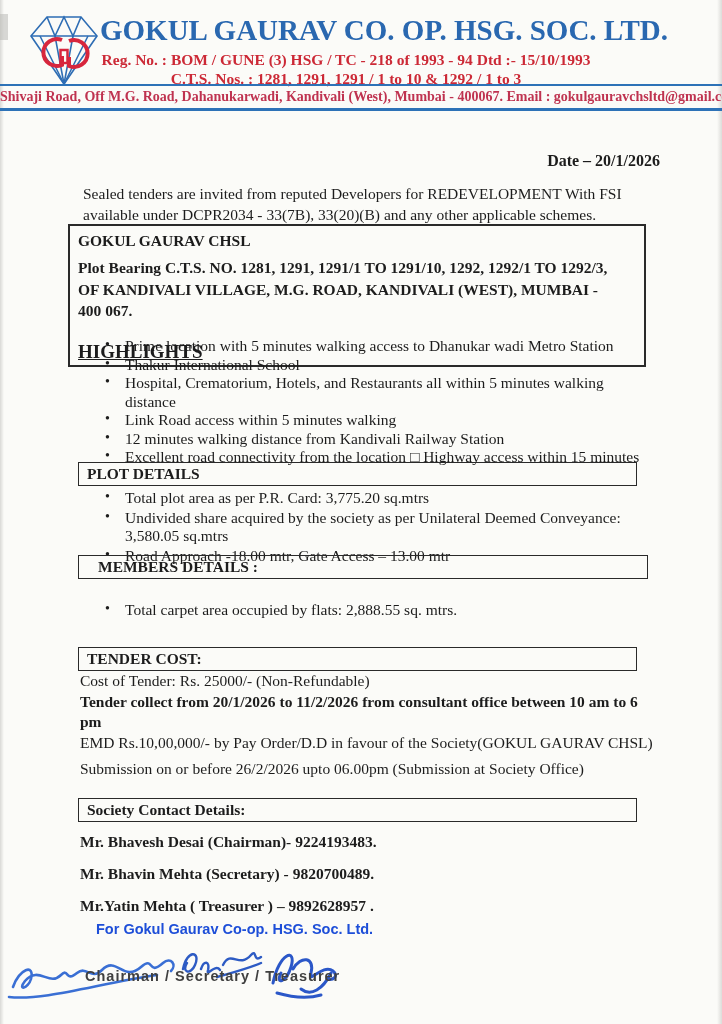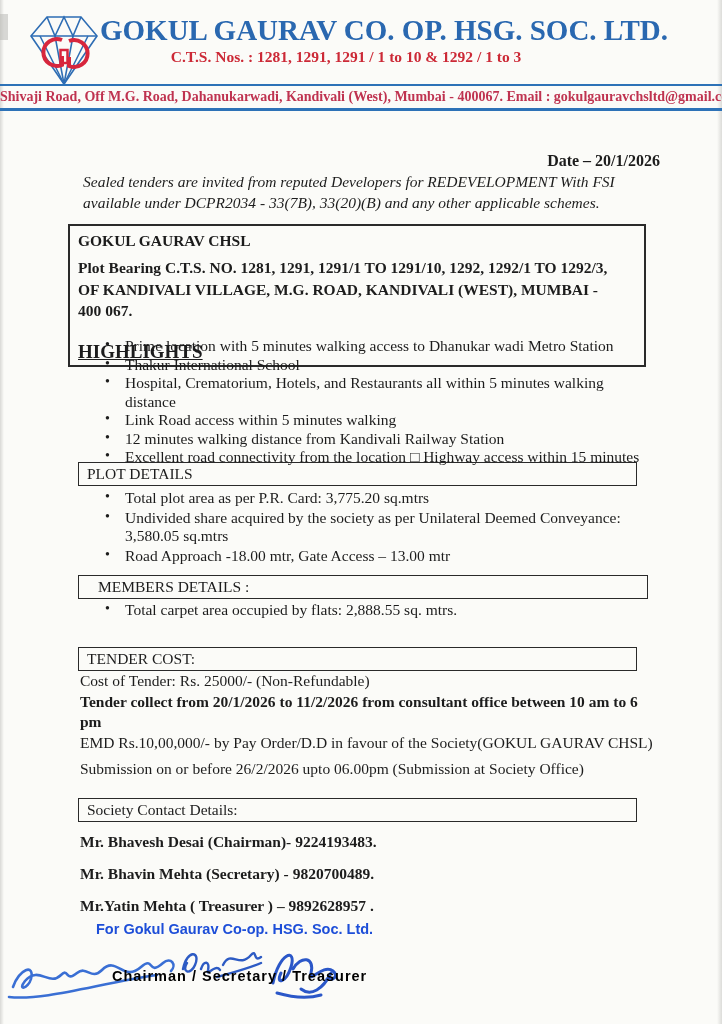--- a/index.html
+++ b/index.html
@@ -34,21 +34,21 @@
   .rule-top{position:absolute;left:0;top:84px;width:722px;border-top:2px solid #2d72b7;}
   .address-line{
     position:absolute;left:0;top:89px;width:722px;
     text-align:center;font-size:14px;font-weight:bold;color:#bf3350;
     white-space:nowrap;
   }
   .rule-bottom{position:absolute;left:0;top:108px;width:722px;border-top:3px solid #2d72b7;}
 
   
   .date-block{position:absolute;top:152px;right:62px;font-size:16px;font-weight:bold;}
-  .intro{position:absolute;left:83px;top:172px;width:548px;font-size:15.5px;line-height:20.5px;font-style:italic;}
+  .intro{position:absolute;left:83px;top:184px;width:548px;font-size:15.5px;line-height:20.5px;}
 
   .big-box{
     position:absolute;left:68px;top:224px;width:541px;
     border:2px solid #2a2a2a;padding:5px 25px 4px 8px;
   }
   .box-society-name{font-size:15.5px;font-weight:bold;line-height:20px;margin-bottom:6px;}
   .box-plot-bearing{font-size:15.5px;font-weight:bold;line-height:21.5px;margin-bottom:20px;}
   .box-highlights-heading{font-size:19px;font-weight:bold;text-decoration:underline;line-height:19px;}
 
   ul.bullets{list-style:none;margin:0;padding:0;}
@@ -61,46 +61,46 @@
   }
   .highlights-list{position:absolute;left:103px;top:337px;width:545px;}
   .plot-list{position:absolute;left:103px;top:489px;width:535px;}
   .plot-list li{margin-bottom:1px;}
   .members-list{position:absolute;left:103px;top:601px;width:535px;}
   .members-list li{margin-bottom:2px;}
 
   .section-box{
     position:absolute;left:78px;width:541px;
     border:1.5px solid #2a2a2a;padding:1px 8px 2px 8px;
-    font-size:15.5px;font-weight:normal;line-height:19px;
+    font-size:15.5px;font-weight:bold;line-height:19px;
     background:transparent;
   }
   .plot-box{top:462px;}
-  .members-box{top:575px;padding-left:19px;}
+  .members-box{top:555px;padding-left:19px;}
   .tender-box{top:647px;}
   .society-contact-box{top:798px;}
 
   .tender-text{position:absolute;left:80px;top:671px;width:578px;font-size:15.5px;line-height:20.5px;}
   .tender-text .bold{font-weight:bold;}
   .tender-line{margin:0;}
   .submission-line{margin-top:6px;}
 
   .contacts{position:absolute;left:80px;top:832px;width:560px;font-size:15.5px;font-weight:bold;}
   .contact-line{margin-bottom:13px;line-height:19px;}
 
   
   .stamp-line1{
     position:absolute;left:96px;top:921px;
     font-family:"Liberation Sans", sans-serif;font-weight:bold;
     font-size:14.5px;color:#1d4ed8;
   }
   .stamp-line2{
-    position:absolute;left:112px;top:968px;
+    position:absolute;left:85px;top:968px;
     font-family:"Liberation Sans", sans-serif;font-weight:bold;
-    font-size:14.5px;color:#000000;letter-spacing:1px;
+    font-size:14.5px;color:#404040;letter-spacing:1px;
   }
   .signatures{position:absolute;left:5px;top:925px;width:345px;height:95px;}
 </style>
 </head>
 <body>
 
 <div class="edge-left"></div>
 <div class="edge-right"></div>
 <div class="corner-mark"></div>
 
@@ -116,20 +116,21 @@
       <line x1="51" y1="26" x2="42" y2="74"></line>
     </g>
     <g stroke="#d7263d" stroke-width="4" fill="none">
       <path d="M 40 30 A 13.5 13.5 0 1 0 40 55 L 40 46"></path>
       <path d="M 47 31 A 13.5 13.5 0 1 1 47 56 L 47 47"></path>
       <rect x="38.5" y="40" width="7" height="13" stroke-width="2.5"></rect>
     </g>
   </svg>
   <div class="head-text">
     <div class="society-title">GOKUL GAURAV CO. OP. HSG. SOC. LTD.</div>
+    <div class="reg-line">Reg. No. : BOM / GUNE (3) HSG / TC - 218 of 1993 - 94 Dtd :- 15/10/1993</div>
     <div class="cts-line">C.T.S. Nos. : 1281, 1291, 1291 / 1 to 10 &amp; 1292 / 1 to 3</div>
   </div>
   <div class="rule-top"></div>
   <div class="address-line">Shivaji Road, Off M.G. Road, Dahanukarwadi, Kandivali (West), Mumbai - 400067. Email : gokulgauravchsltd@gmail.com</div>
   <div class="rule-bottom"></div>
 </div>
 
 <div class="date-block">Date – 20/1/2026</div>
 
 <div class="intro">Sealed tenders are invited from reputed Developers for REDEVELOPMENT With FSI available under DCPR2034 - 33(7B), 33(20)(B) and any other applicable schemes.</div>

